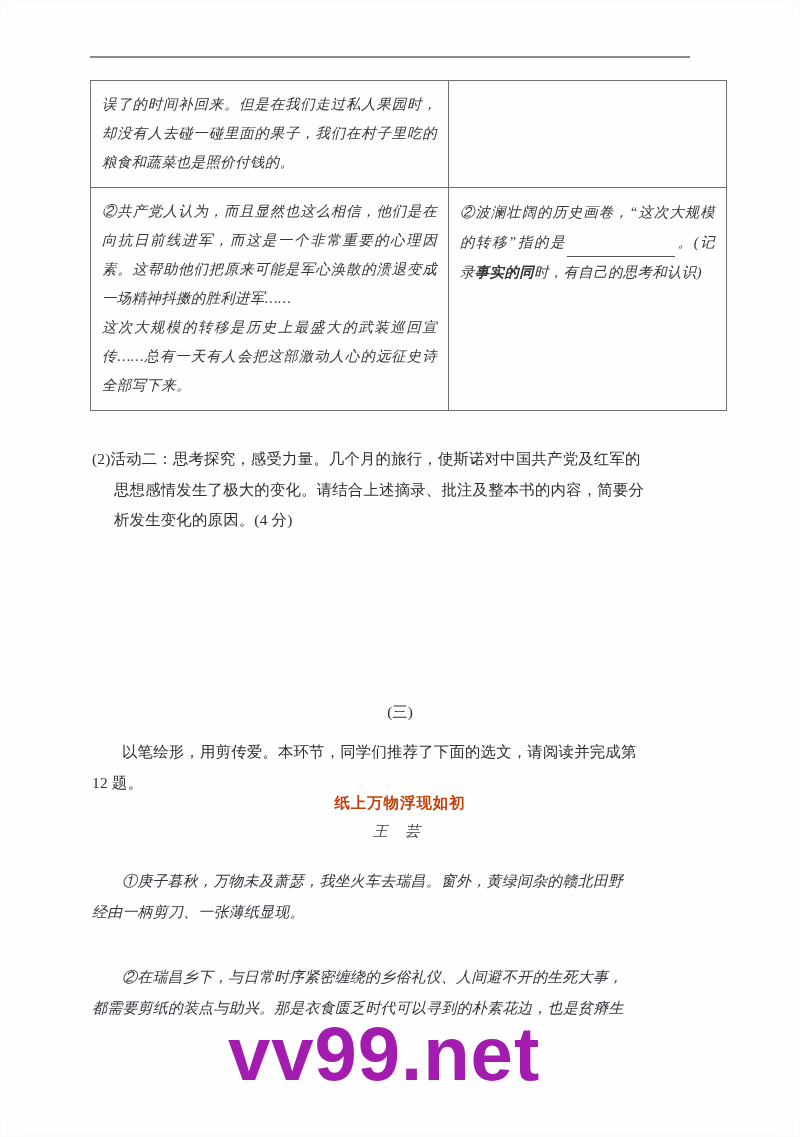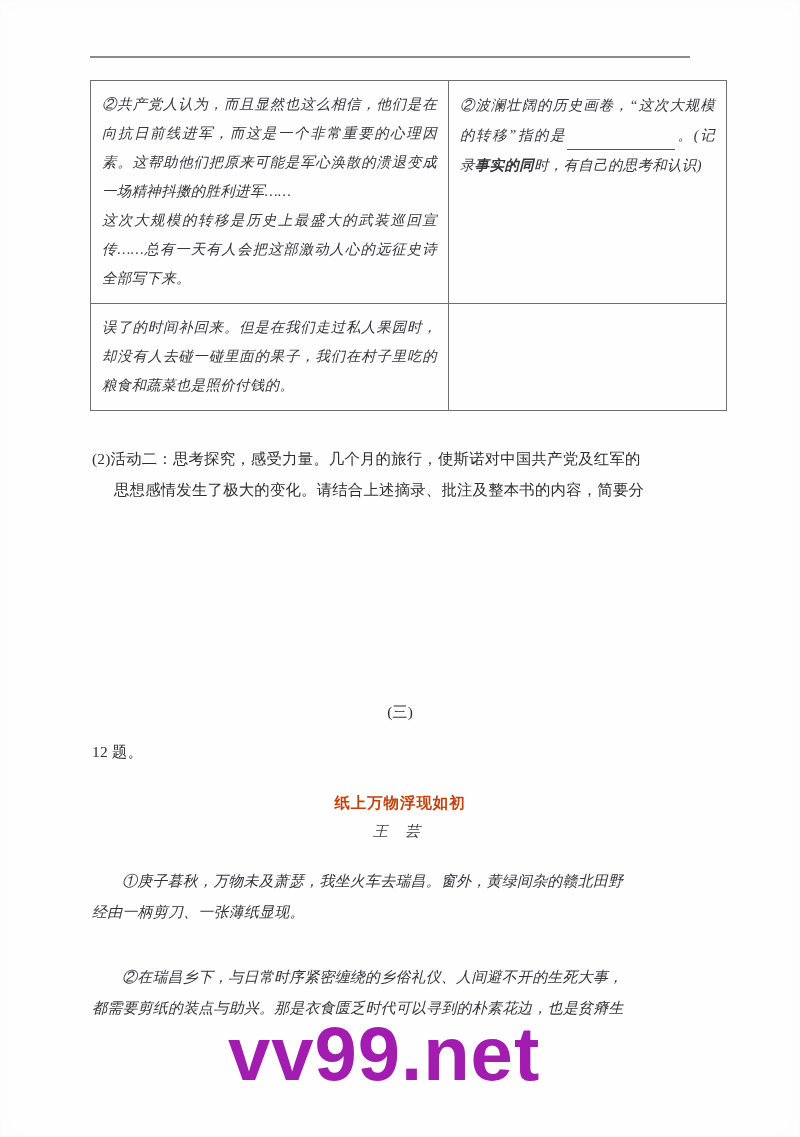--- a/index.html
+++ b/index.html
@@ -188,46 +188,48 @@
   <div class="watermark">vv99.net</div>
 
   <div class="header-rule"></div>
 
   <div class="content">
 
     <table class="excerpt-table">
       <tbody>
         <tr>
           <td class="col-left">
-            <p class="kai"><span>②共产党人认为，而且显然也这么相信，他</span><span>们是在向抗日前线进军，而这是一个非常重</span><span>要的心理因素。这帮助他们把原来可能是军</span><span>心涣散的溃退变成一场精神抖擞的胜利进</span><span>军……</span></p>
-            <p class="kai"><span>这次大规模的转移是历史上最盛大的武装巡</span><span>回宣传……总有一天有人会把这部激动人心</span><span>的远征史诗全部写下来。</span></p>
+            <p class="kai"><span>误了的时间补回来。但是在我们走过私人果</span><span>园时，却没有人去碰一碰里面的果子，我们</span><span>在村子里吃的粮食和蔬菜也是照价付钱的。</span></p>
           </td>
           <td class="col-right">
-            <p class="kai right-cell"><span>②波澜壮阔的历史画卷，“这次</span><span>大规模的转移”指的是</span><span class="blank-line"></span><span>。(记录</span><span class="semi-bold">事实的同</span><span>时，有自己的思考和认识)</span></p>
+            <div class="cell-empty"></div>
           </td>
         </tr>
         <tr>
           <td class="col-left">
-            <p class="kai"><span>误了的时间补回来。但是在我们走过私人果</span><span>园时，却没有人去碰一碰里面的果子，我们</span><span>在村子里吃的粮食和蔬菜也是照价付钱的。</span></p>
+            <p class="kai"><span>②共产党人认为，而且显然也这么相信，他</span><span>们是在向抗日前线进军，而这是一个非常重</span><span>要的心理因素。这帮助他们把原来可能是军</span><span>心涣散的溃退变成一场精神抖擞的胜利进</span><span>军……</span></p>
+            <p class="kai"><span>这次大规模的转移是历史上最盛大的武装巡</span><span>回宣传……总有一天有人会把这部激动人心</span><span>的远征史诗全部写下来。</span></p>
           </td>
           <td class="col-right">
-            <div class="cell-empty"></div>
+            <p class="kai right-cell"><span>②波澜壮阔的历史画卷，“这次</span><span>大规模的转移”指的是</span><span class="blank-line"></span><span>。(记录</span><span class="semi-bold">事实的同</span><span>时，有自己的思考和认识)</span></p>
           </td>
         </tr>
       </tbody>
     </table>
 
     <div class="para para-q2">
       <span class="first">(2)活动二：思考探究，感受力量。几个月的旅行，使斯诺对中国共产党及红军的</span>
       <span class="hang">思想感情发生了极大的变化。请结合上述摘录、批注及整本书的内容，简要分</span>
+      <span class="hang">析发生变化的原因。(4 分)</span>
     </div>
 
     <div class="section-num">(三)</div>
 
     <div class="para para-intro">
+      <span class="ln ind">以笔绘形，用剪传爱。本环节，同学们推荐了下面的选文，请阅读并完成第</span>
       <span class="ln">12 题。</span>
     </div>
 
     <div class="article-title">纸上万物浮现如初</div>
     <div class="article-author">王 芸</div>
 
     <div class="body-para bp1">
       <span class="ln ind">①庚子暮秋，万物未及萧瑟，我坐火车去瑞昌。窗外，黄绿间杂的赣北田野</span>
       <span class="ln">经由一柄剪刀、一张薄纸显现。</span>
     </div>

